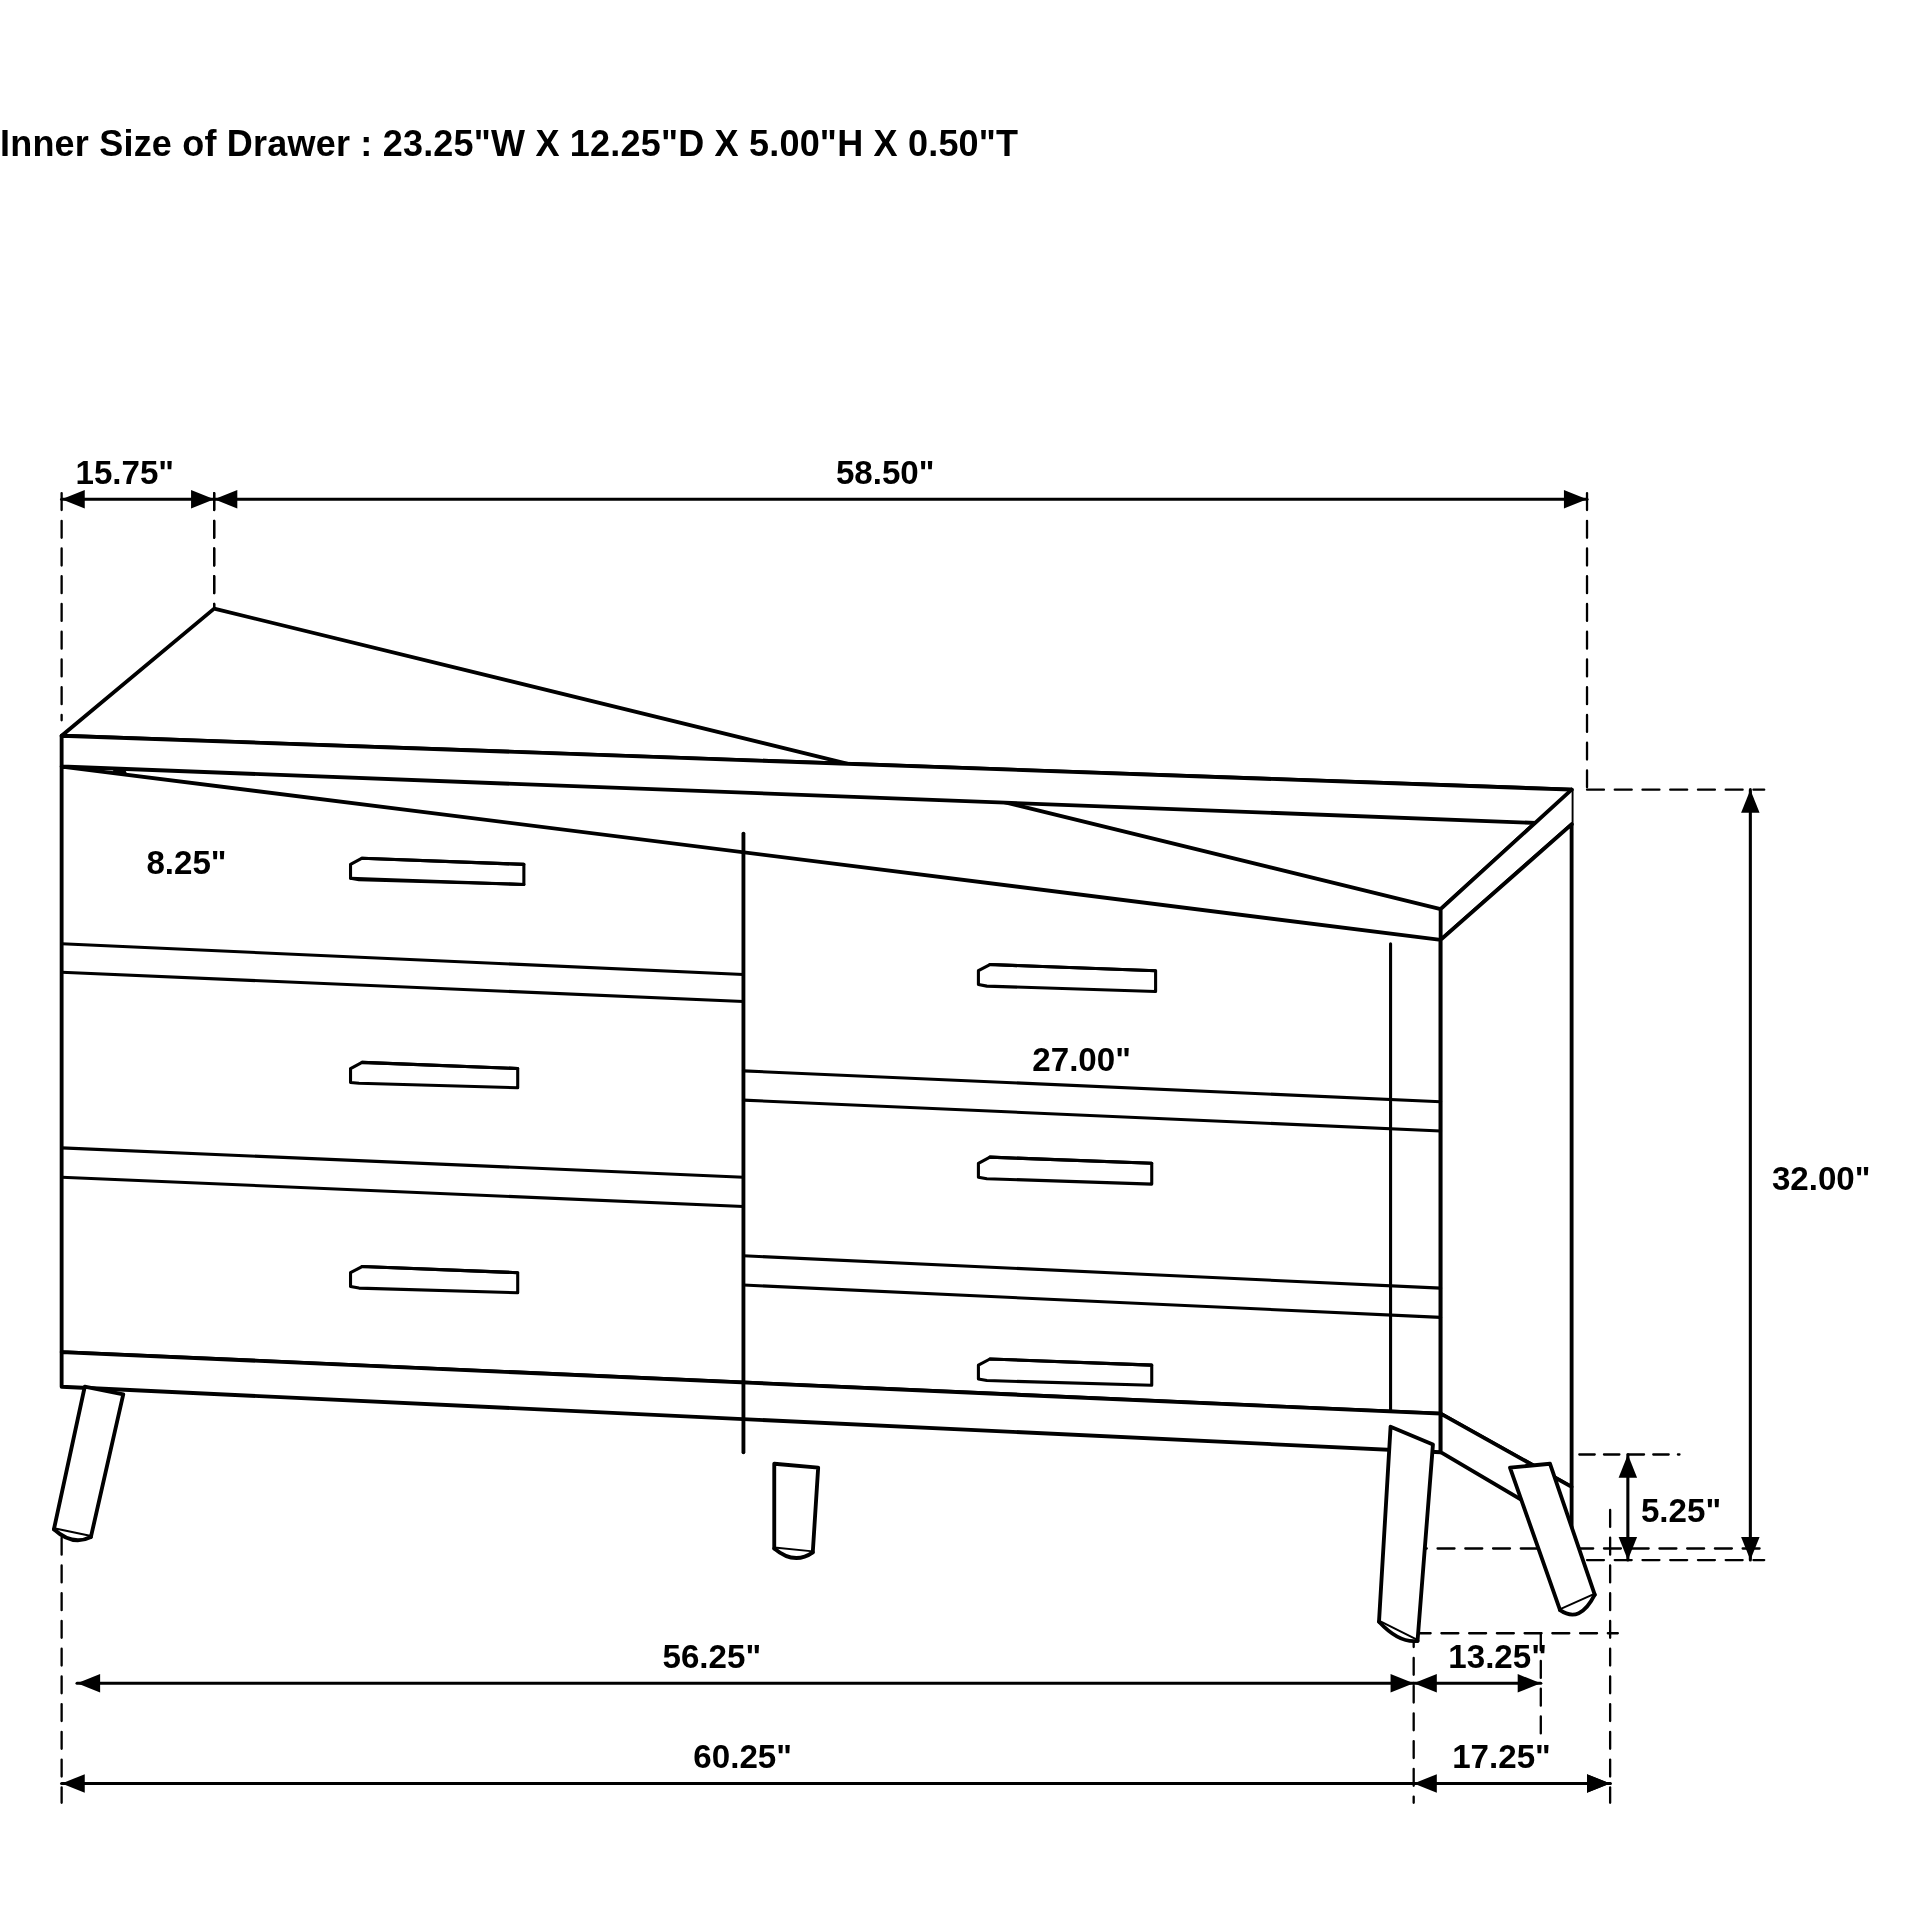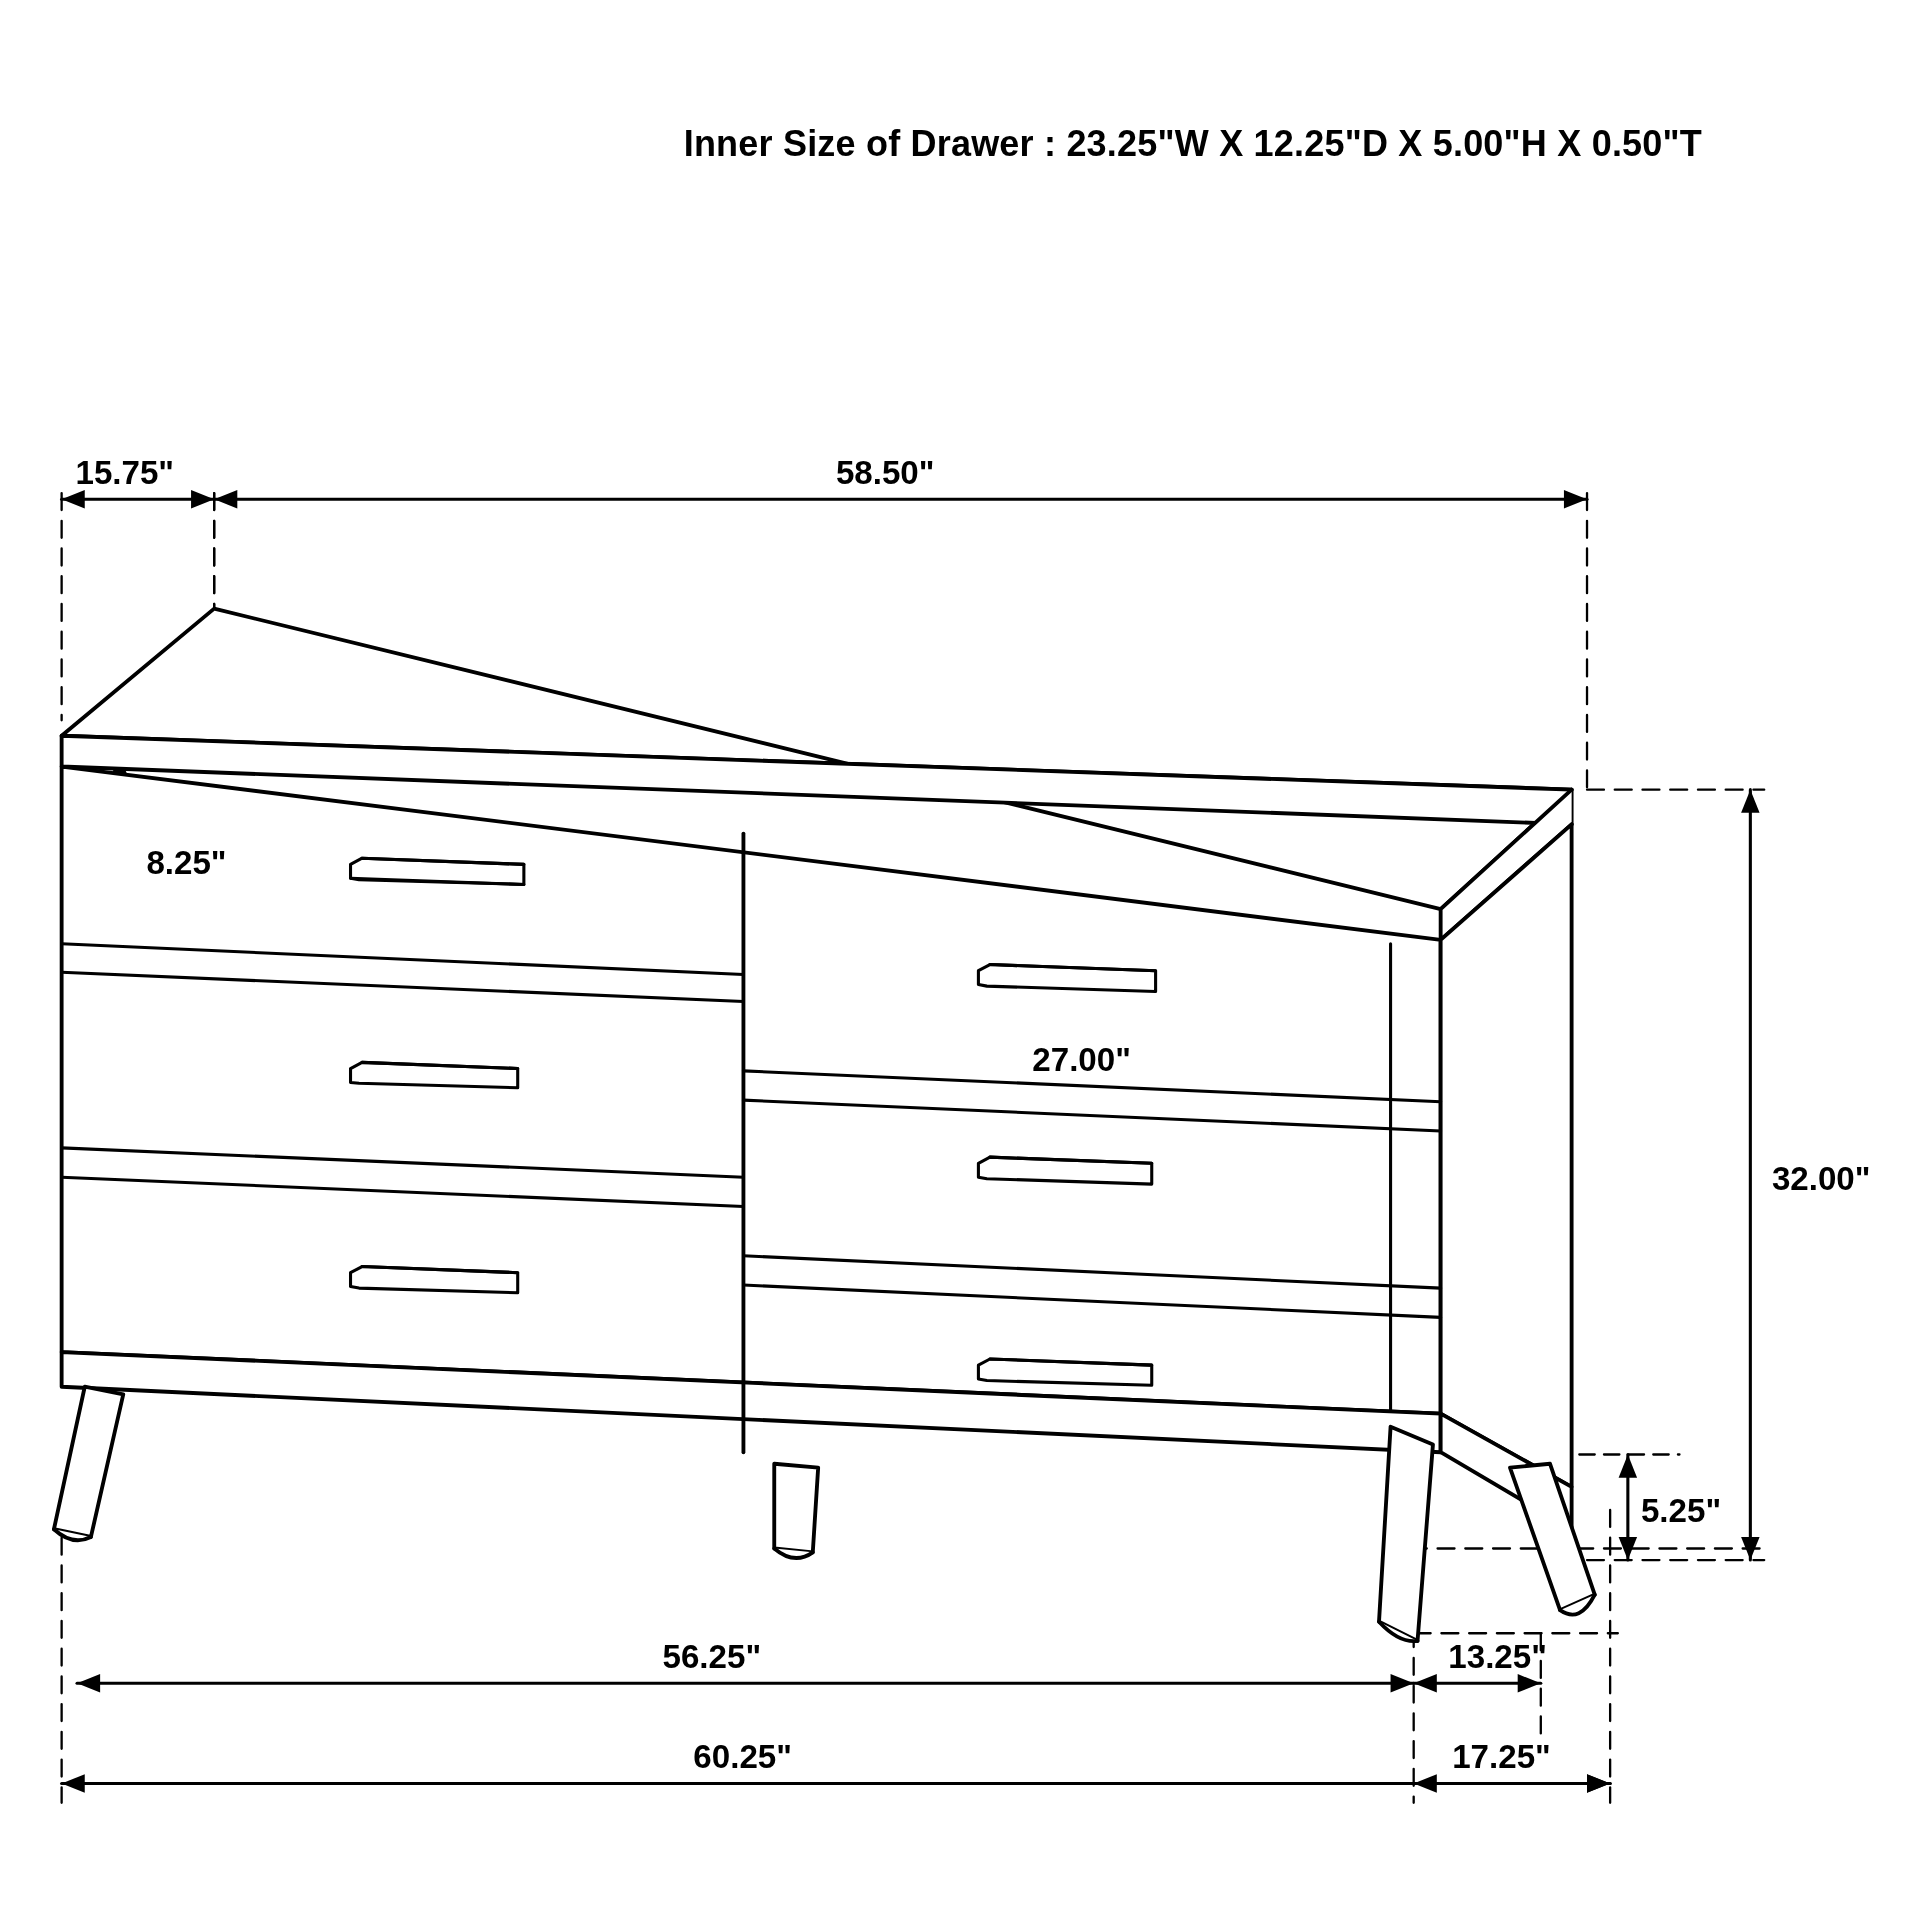--- a/index.html
+++ b/index.html
@@ -7,21 +7,21 @@
     width:1926px;height:1926px;background:#ffffff;
     font-family:"Liberation Sans", sans-serif;
     overflow:hidden;
     position:relative;
   }
   #stage{position:absolute;left:0;top:0;width:1926px;height:1926px;}
   .title{
     position:absolute;
     width:1702px;
     top:123px;
-    text-align:right;
+    text-align:left;
     font-size:36px;
     font-weight:bold;
     color:#000;
     letter-spacing:0.2px;
   }
   svg{position:absolute;left:0;top:0;width:1926px;height:1926px;}
   .dimtext{
     font-family:"Liberation Sans", sans-serif;
     font-size:43px;
     font-weight:bold;

